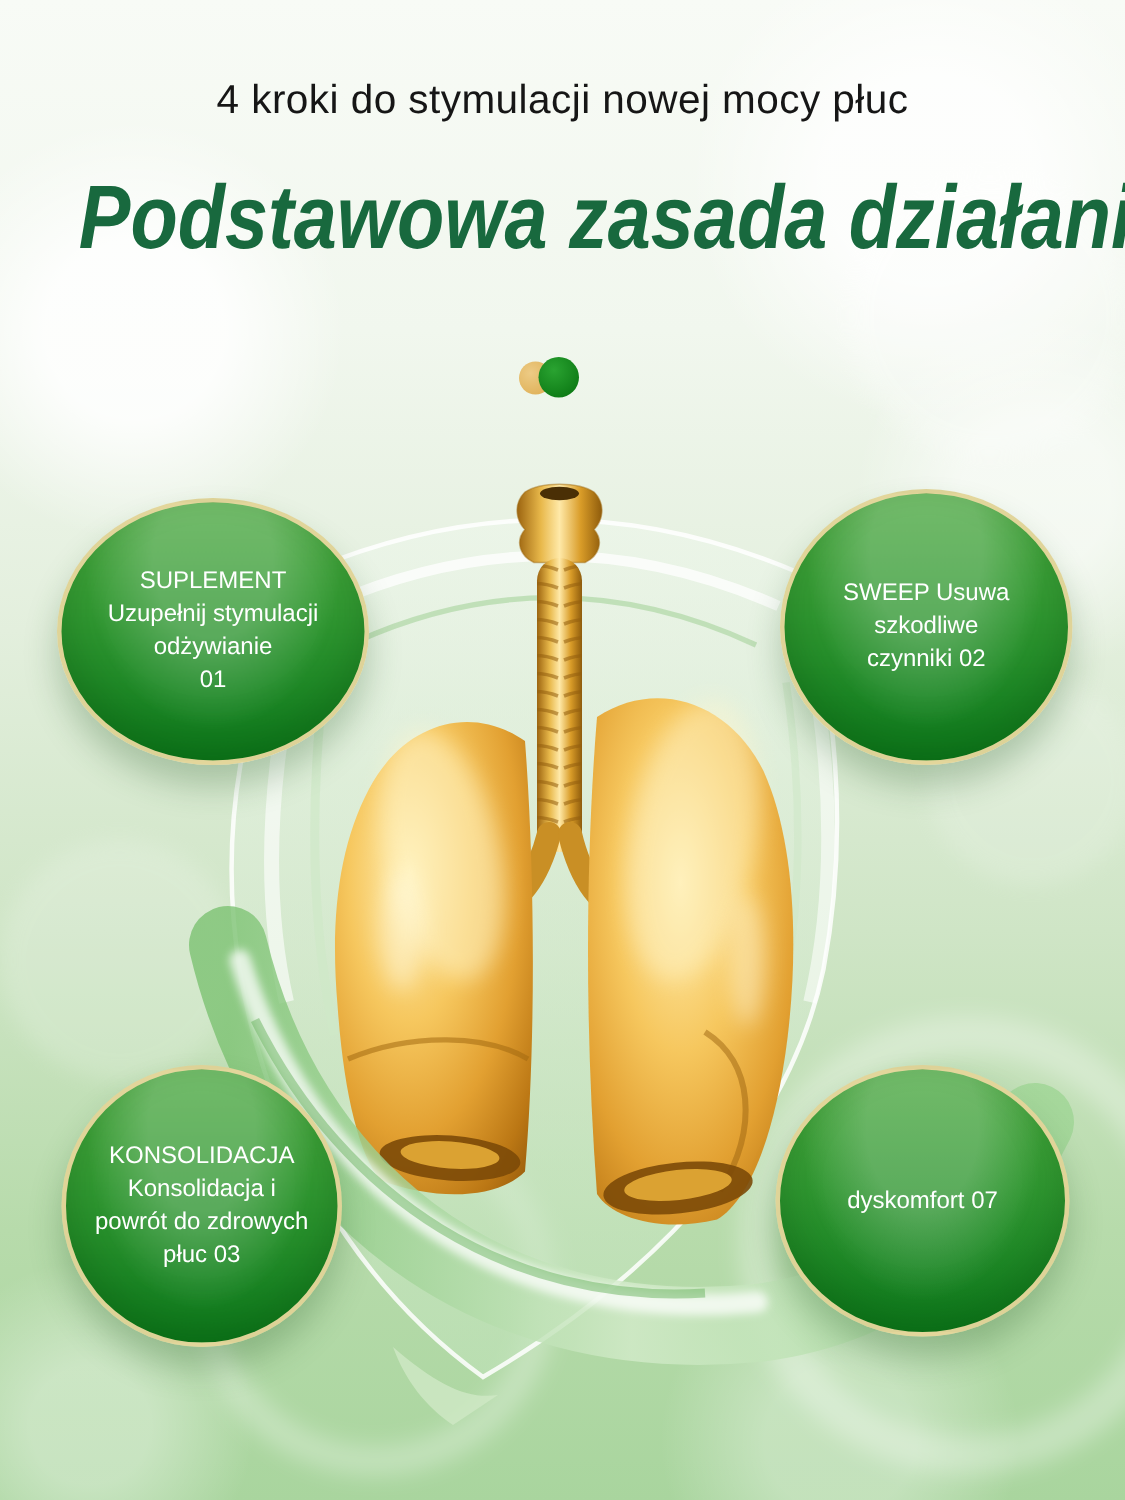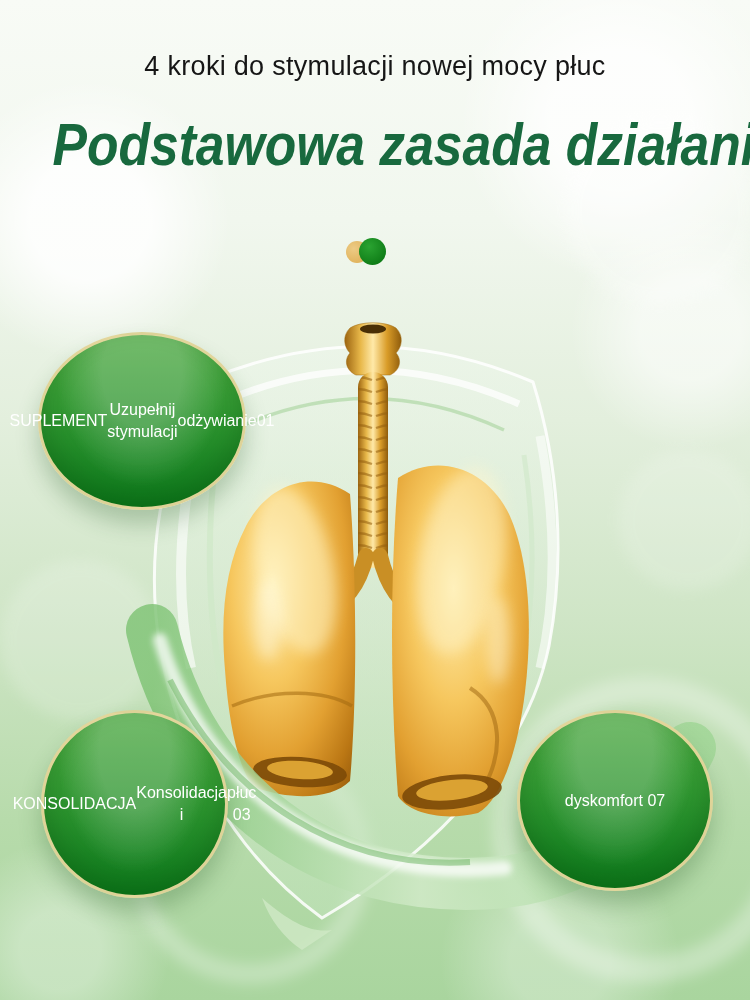--- a/index.html
+++ b/index.html
@@ -27,21 +27,21 @@
     font-size:60px;line-height:62px;font-weight:bold;font-style:italic;color:#18693e;
     white-space:nowrap;transform:scaleX(.86);transform-origin:50% 50%;
   }
   .dots{position:absolute;left:346px;top:238px;display:flex;align-items:center;}
   .dot{display:inline-block;border-radius:50%;}
   .dot-gold{width:22px;height:22px;background:radial-gradient(circle at 35% 35%,#edcb85,#dcab4e);}
   .dot-green{width:27px;height:27px;margin-left:-9px;position:relative;z-index:2;
     background:radial-gradient(circle at 38% 32%,#2aa331,#0f7d17 75%);}
   .bubble{
     position:absolute;box-sizing:border-box;border-radius:50%;
-    display:flex;justify-content:center;align-items:center;
+    display:flex;flex-direction:column;justify-content:center;align-items:center;
     text-align:center;color:#fff;font-size:16px;line-height:22px;
     background:
       radial-gradient(ellipse at 50% 22%, rgba(255,255,255,.22) 0 28%, rgba(255,255,255,0) 60%),
       linear-gradient(180deg,#4aa83f 0%,#2f9630 45%,#0e7c1d 100%);
     border:3px solid rgba(233,215,158,.95);
     box-shadow:0 14px 22px rgba(38,92,38,.28), inset 0 -14px 26px rgba(0,60,0,.25);
   }
   .bubble span{display:block;}
   .b1{left:38px;top:332px;width:208px;height:178px;}
   .b2{left:520px;top:326px;width:195px;height:184px;}
@@ -157,24 +157,30 @@
     <span class="dot dot-green"></span>
   </div>
 
   <div class="bubble b1">
     <span>SUPLEMENT</span>
     <span>Uzupełnij stymulacji</span>
     <span>odżywianie</span>
     <span>01</span>
   </div>
 
+  <div class="bubble b2">
+    <span>SWEEP Usuwa</span>
+    <span>szkodliwe</span>
+    <span>czynniki 02</span>
+  </div>
 
   <div class="bubble b3">
     <span>KONSOLIDACJA</span>
     <span>Konsolidacja i</span>
+    <span>powrót do zdrowych</span>
     <span>płuc 03</span>
   </div>
 
   <div class="bubble b4">
     <span>dyskomfort 07</span>
   </div>
 
 </div>
 
 </body></html>

